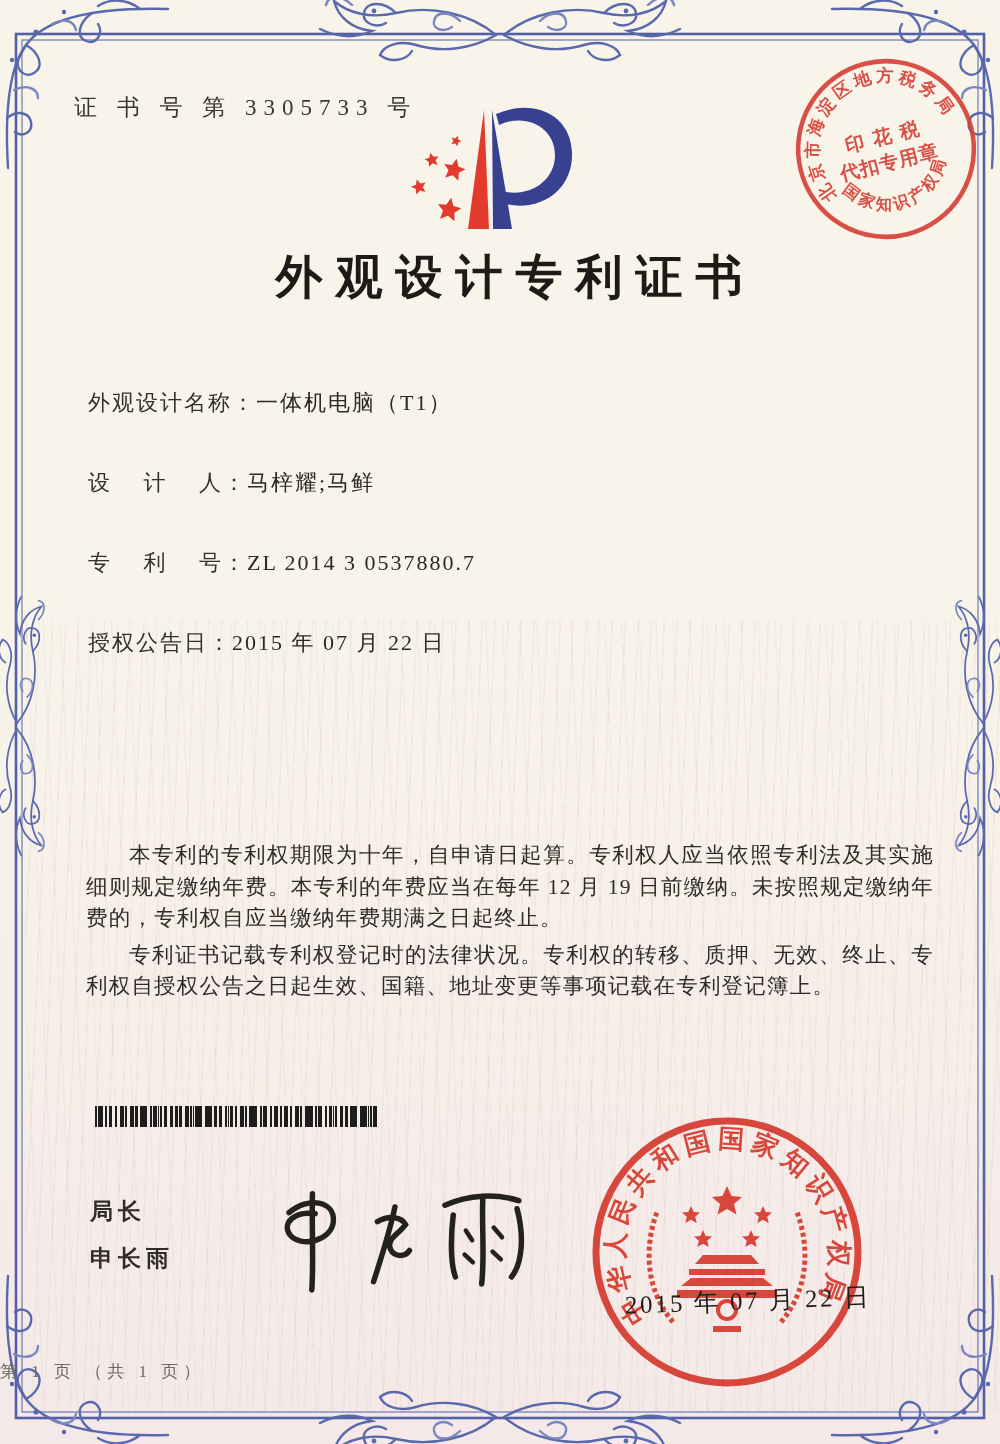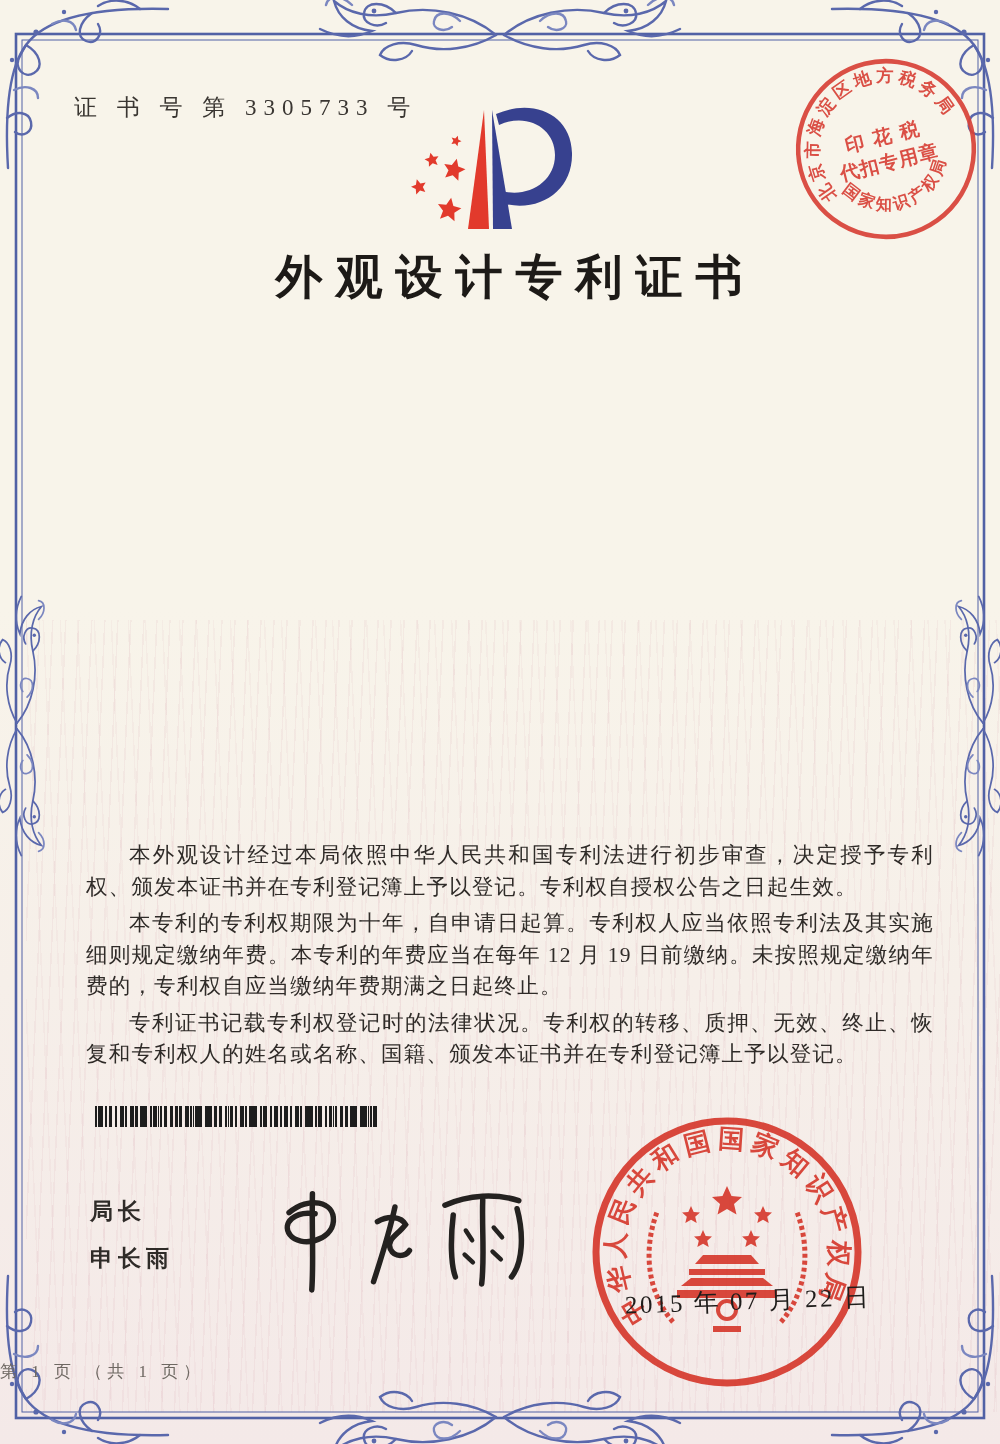--- a/index.html
+++ b/index.html
@@ -127,26 +127,37 @@
         <textPath href="#taxArcBot">国家知识产权局</textPath>
       </text>
       <text x="102" y="96" text-anchor="middle" font-size="19" font-weight="bold" letter-spacing="2">印 花 税</text>
       <text x="102" y="122" text-anchor="middle" font-size="19" font-weight="bold" letter-spacing="1">代扣专用章</text>
     </g>
   </svg>
 
   <div class="title">外观设计专利证书</div>
 
   <div class="fields">
+    <div class="field-row">
+      <span class="field-label">外观设计名称：</span><span class="field-value">一体机电脑（T1）</span>
+    </div>
+    <div class="field-row">
+      <span class="field-label">设　 计 　人：</span><span class="field-value">马梓耀;马鲜</span>
+    </div>
+    <div class="field-row">
+      <span class="field-label">专　 利 　号：</span><span class="field-value">ZL 2014 3 0537880.7</span>
+    </div>
+    <div class="field-row">
+      <span class="field-label">授权公告日：</span><span class="field-value">2015 年 07 月 22 日</span>
+    </div>
   </div>
 
   <div class="paragraphs">
-    <p>本外观设计经过本局依照中华人民共和国专利法进行初步审查，决定授予专利权、颁发本证书并在专利登记簿上予以登记。专利权自授权公告之日起生效。</p>
     <p>本专利的专利权期限为十年，自申请日起算。专利权人应当依照专利法及其实施细则规定缴纳年费。本专利的年费应当在每年 12 月 19 日前缴纳。未按照规定缴纳年费的，专利权自应当缴纳年费期满之日起终止。</p>
-    <p>专利证书记载专利权登记时的法律状况。专利权的转移、质押、无效、终止、恢复和专利权人的姓名或名称、国籍、颁发本证书并在专利登记簿上予以登记。</p>
+    <p>专利证书记载专利权登记时的法律状况。专利权的转移、质押、无效、终止、专利权自授权公告之日起生效、国籍、地址变更等事项记载在专利登记簿上。</p>
   </div>
 
   <div class="barcode"></div>
 
   <div class="signer">
     <div>局长</div>
     <div>申长雨</div>
   </div>
 
   <svg class="signature" viewBox="0 0 310 130">

